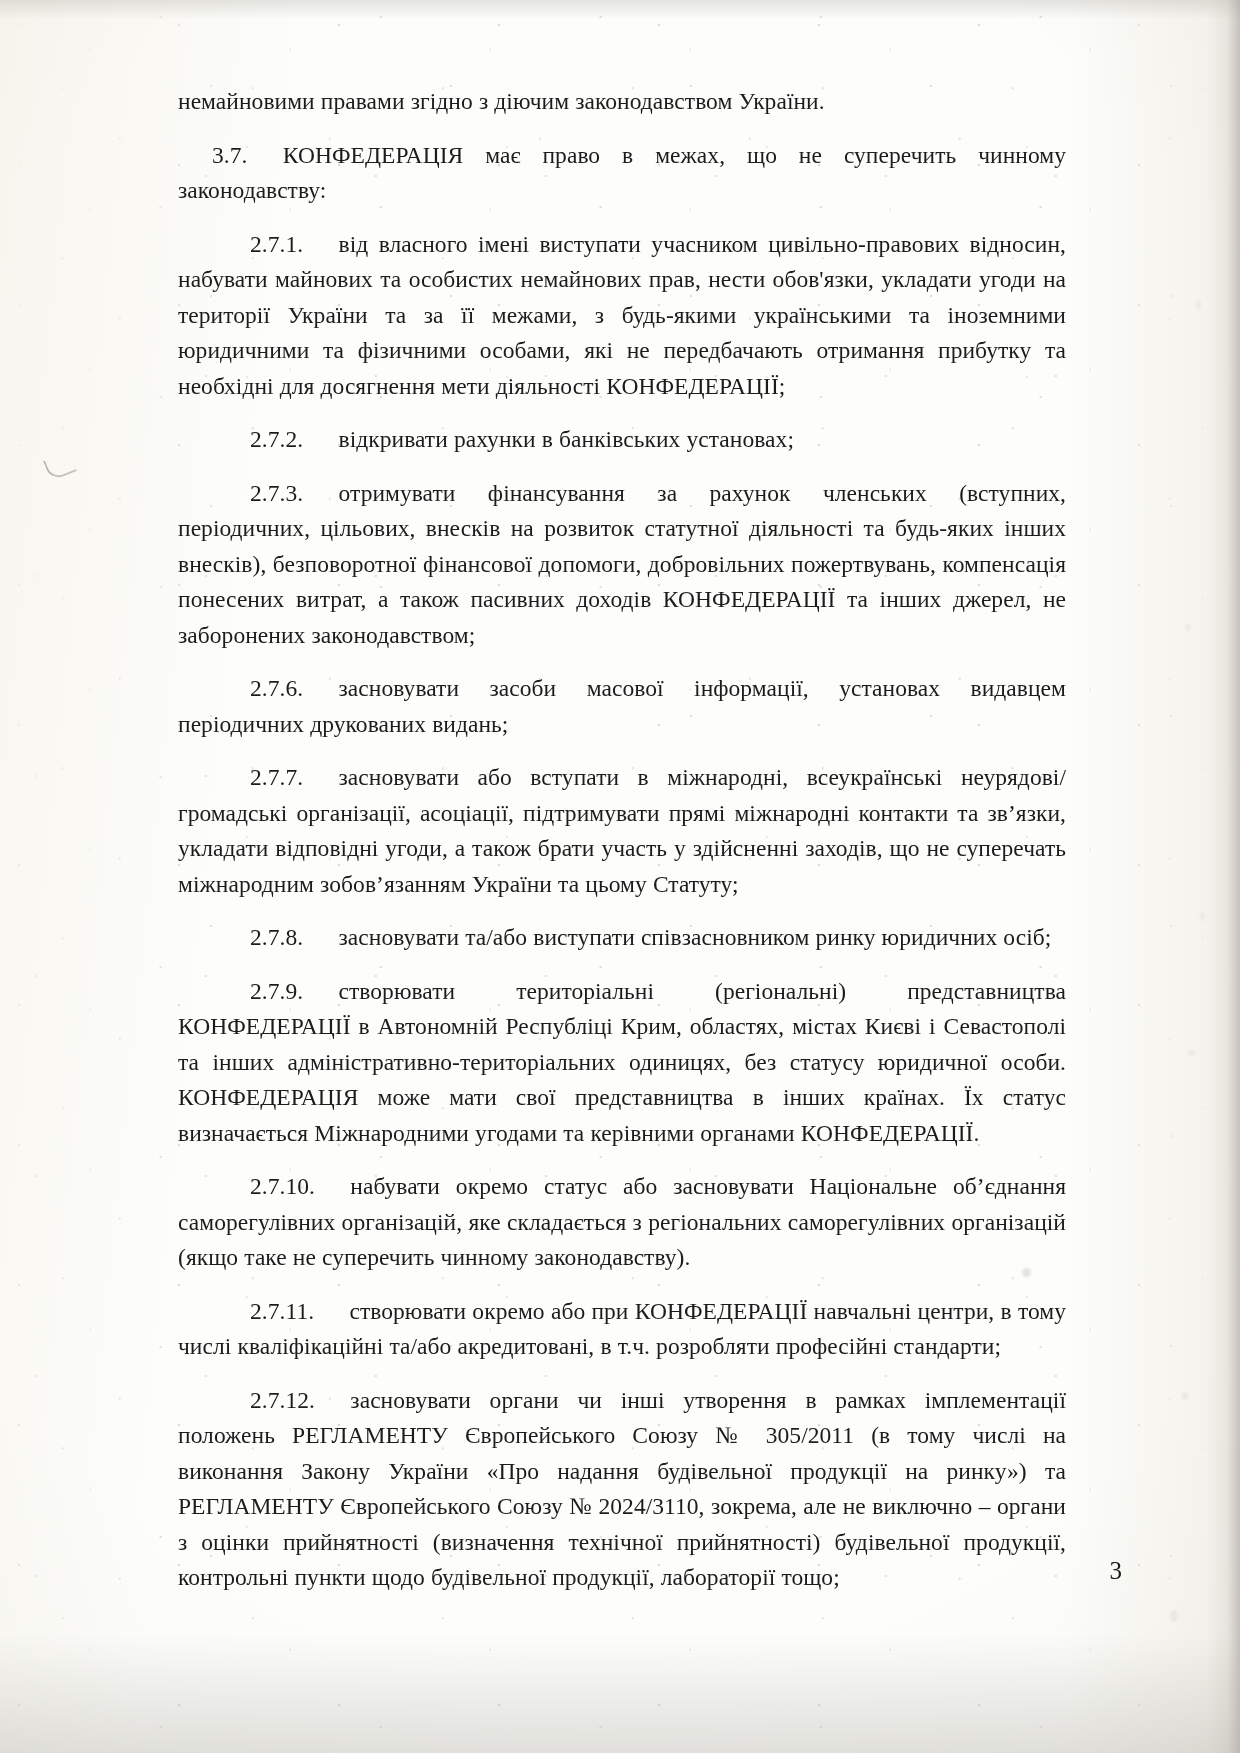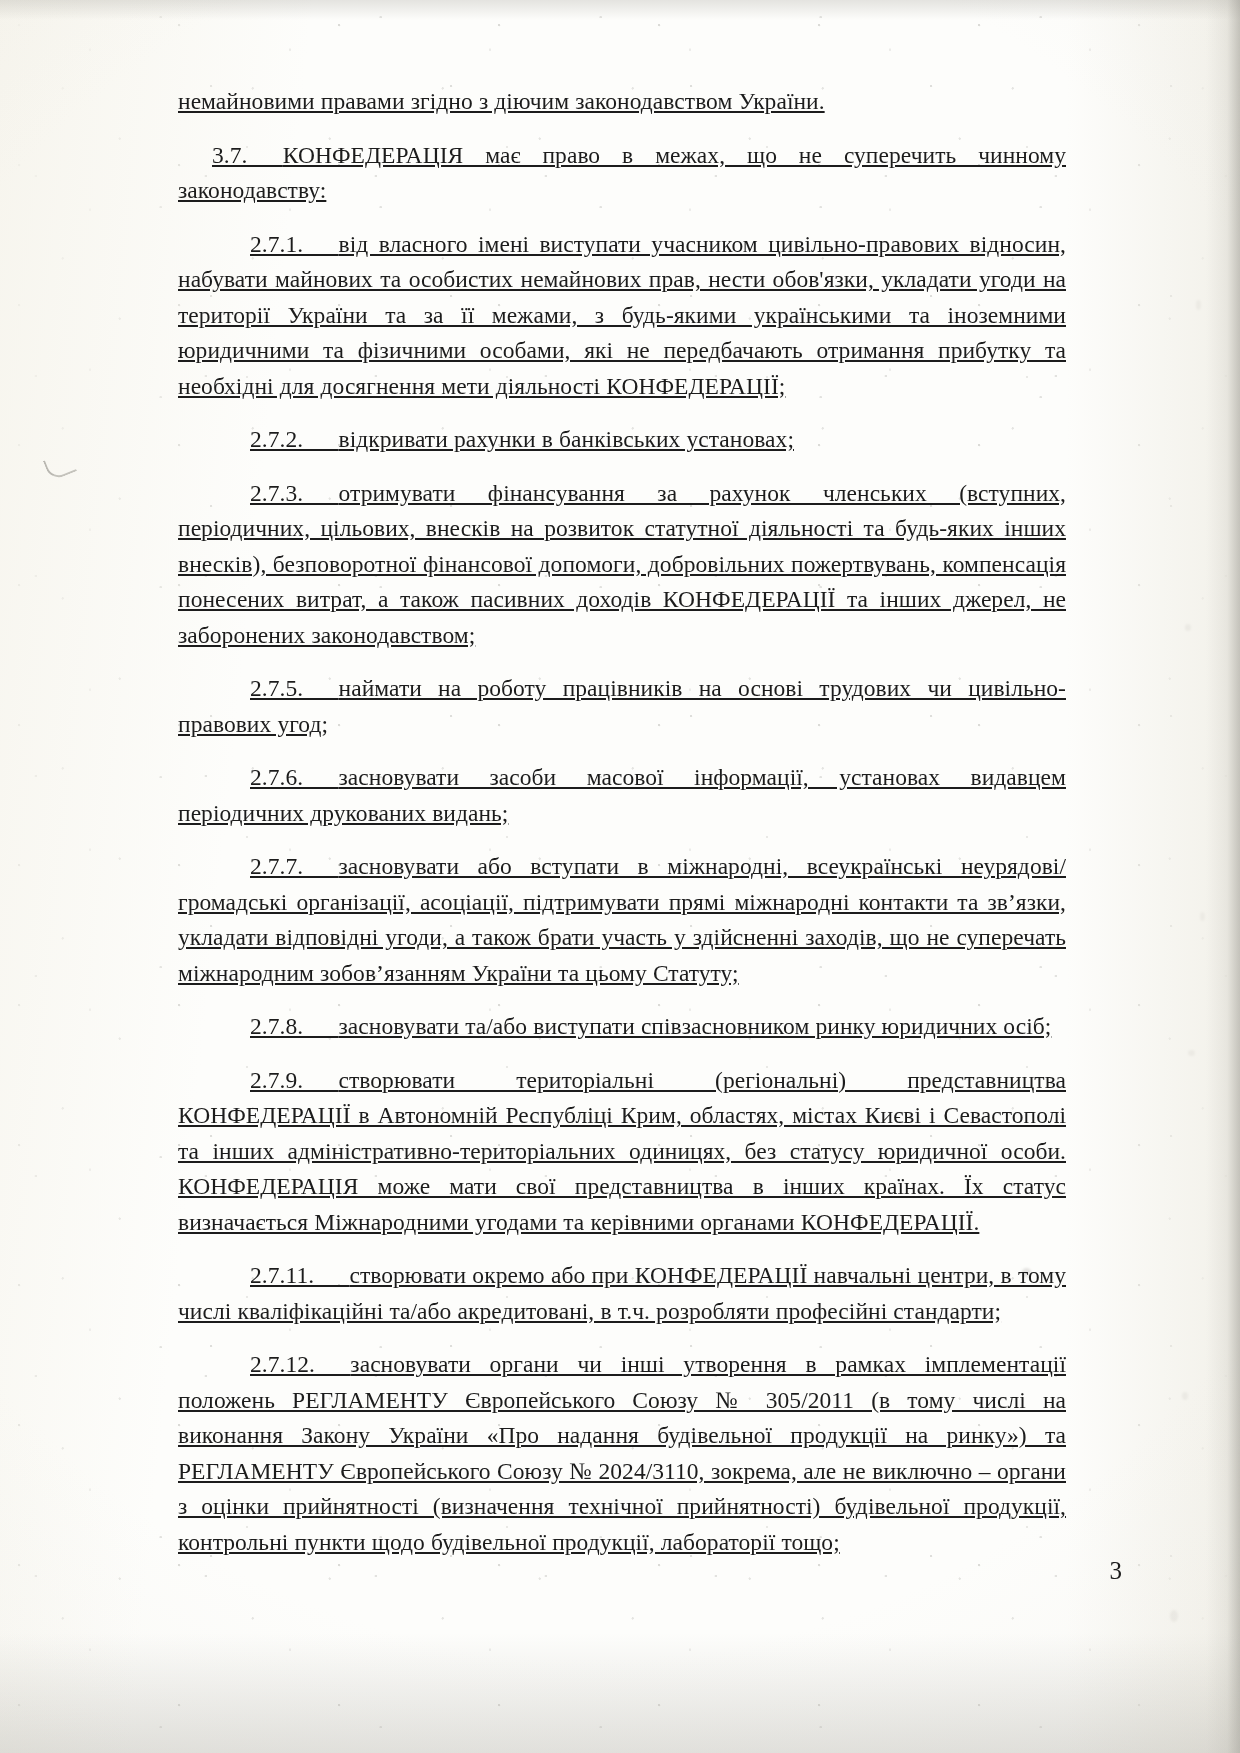--- a/index.html
+++ b/index.html
@@ -86,21 +86,20 @@
 
   p.para {
     margin: 0 12px 0 0;
     font-size: 23.5px;
     line-height: 35.5px;
     color: #1c1c1c;
     text-align: justify;
     text-justify: inter-word;
     letter-spacing: .05px;
     word-spacing: .2px;
-    text-decoration: underline;
   }
   p.para + p.para { margin-top: 18px; }
 
   
   .ind-lead  { text-indent: 0; }          
   .ind-num   { text-indent: 34px; }       
   .ind-sub   { text-indent: 72px; }       
 
   .marker {
     white-space: pre;
@@ -157,30 +156,30 @@
 
     <p class="para ind-num"><span class="marker">3.7.  </span><span>КОНФЕДЕРАЦІЯ має право в межах, що не суперечить чинному законодавству:</span></p>
 
     <p class="para ind-sub"><span class="marker">2.7.1.  </span><span>від власного імені виступати учасником цивільно-правових відносин, набувати майнових та особистих немайнових прав, нести обов'язки, укладати угоди на території України та за її межами, з будь-якими українськими та іноземними юридичними та фізичними особами, які не передбачають отримання прибутку та необхідні для досягнення мети діяльності КОНФЕДЕРАЦІЇ;</span></p>
 
     <p class="para ind-sub"><span class="marker">2.7.2.  </span><span>відкривати рахунки в банківських установах;</span></p>
 
     <p class="para ind-sub"><span class="marker">2.7.3.  </span><span>отримувати фінансування за рахунок членських (вступних, періодичних, цільових, внесків на розвиток статутної діяльності та будь-яких інших внесків), безповоротної фінансової допомоги, добровільних пожертвувань, компенсація понесених витрат, а також пасивних доходів КОНФЕДЕРАЦІЇ та інших джерел, не заборонених законодавством;</span></p>
 
 
-    <p class="para ind-sub"><span class="marker">2.7.5.  </span><span>наймати на роботу працівників на основі трудових чи цивільно-правових угод;</span></p>
 
     <p class="para ind-sub"><span class="marker">2.7.6.  </span><span>засновувати засоби масової інформації, установах видавцем періодичних друкованих видань;</span></p>
 
     <p class="para ind-sub"><span class="marker">2.7.7.  </span><span>засновувати або вступати в міжнародні, всеукраїнські неурядові/громадські організації, асоціації, підтримувати прямі міжнародні контакти та зв’язки, укладати відповідні угоди, а також брати участь у здійсненні заходів, що не суперечать міжнародним зобов’язанням України та цьому Статуту;</span></p>
 
     <p class="para ind-sub"><span class="marker">2.7.8.  </span><span>засновувати та/або виступати співзасновником ринку юридичних осіб;</span></p>
 
     <p class="para ind-sub"><span class="marker">2.7.9.  </span><span>створювати територіальні (регіональні) представництва КОНФЕДЕРАЦІЇ в Автономній Республіці Крим, областях, містах Києві і Севастополі та інших адміністративно-територіальних одиницях, без статусу юридичної особи. КОНФЕДЕРАЦІЯ може мати свої представництва в інших країнах. Їх статус визначається Міжнародними угодами та керівними органами КОНФЕДЕРАЦІЇ.</span></p>
 
+    <p class="para ind-sub"><span class="marker">2.7.10.  </span><span>набувати окремо статус або засновувати Національне об’єднання саморегулівних організацій, яке складається з регіональних саморегулівних організацій (якщо таке не суперечить чинному законодавству).</span></p>
 
     <p class="para ind-sub"><span class="marker">2.7.11.  </span><span>створювати окремо або при КОНФЕДЕРАЦІЇ навчальні центри, в тому числі кваліфікаційні та/або акредитовані, в т.ч. розробляти професійні стандарти;</span></p>
 
     <p class="para ind-sub"><span class="marker">2.7.12.  </span><span>засновувати органи чи інші утворення в рамках імплементації положень РЕГЛАМЕНТУ Європейського Союзу  № 305/2011 (в тому числі на виконання Закону України «Про надання будівельної продукції на ринку») та РЕГЛАМЕНТУ Європейського Союзу  № 2024/3110, зокрема, але не виключно – органи з оцінки прийнятності (визначення технічної прийнятності) будівельної продукції, контрольні пункти щодо будівельної продукції, лабораторії тощо;</span></p>
 
   </div>
 
   <div class="page-number">3</div>
 
   <div class="paper-tone"></div>

